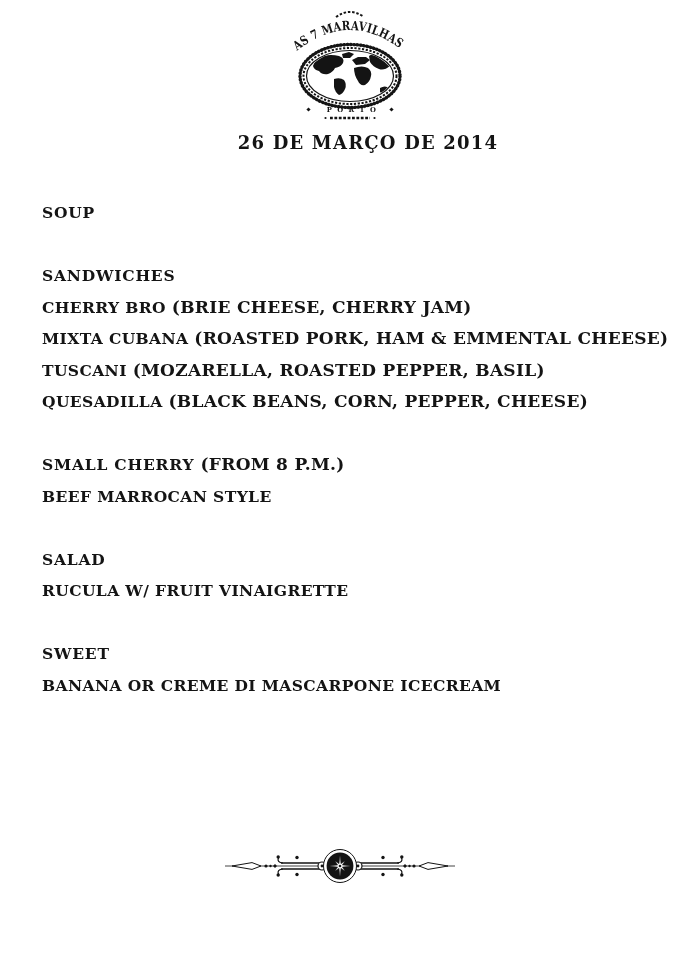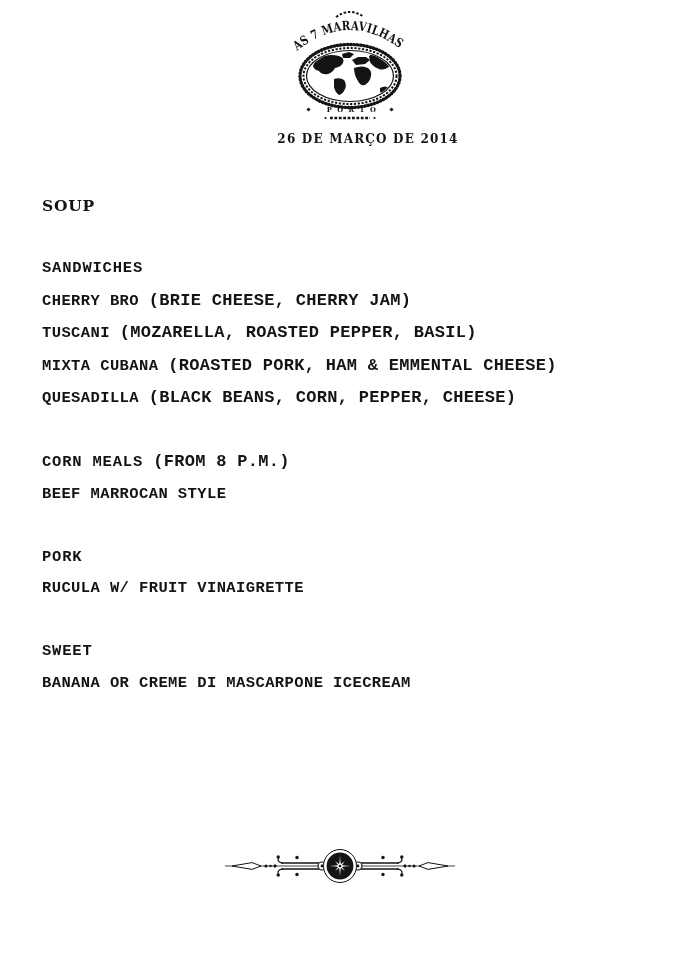--- a/index.html
+++ b/index.html
@@ -8,27 +8,27 @@
     width:700px;height:966px;
     background:#ffffff;
     color:#141414;
     font-family:"DejaVu Serif","Liberation Serif",serif;
     overflow:hidden;
   }
   .header{ text-align:center; padding-top:8px; }
   .logo-svg{ width:122px; height:116px; display:inline-block; }
   .date-line{
     margin-top:4px;
-    font-size:12px;
+    font-size:18px;
     font-weight:700;
     letter-spacing:1.2px;
     padding-left:36px;
   }
   .menu{ margin:44px 12px 0 42px; }
-  .menu-section + .menu-section{ margin-top:31.5px;font-family:Liberation Mono, monospace; }
+  .menu-section + .menu-section{ margin-top:31.5px; }
   .section-title{
     margin:0; font-size:15.5px; font-weight:700;
     letter-spacing:0.8px; line-height:31.5px;
   }
   .menu-item{
     margin:0; font-size:15.5px; font-weight:700;
     letter-spacing:0.4px; line-height:31.5px;
   }
   .detail{ font-size:17px; font-weight:700; letter-spacing:0.3px; }
   .divider{
@@ -85,30 +85,30 @@
     <div class="date-line">26 DE MARÇO DE 2014</div>
   </div>
 
   <div class="menu">
       <section class="menu-section">
         <h2 class="section-title"><span>SOUP</span></h2>
       </section>
       <section class="menu-section">
         <h2 class="section-title"><span>SANDWICHES</span></h2>
         <p class="menu-item"><span>CHERRY BRO</span> <span class="detail">(BRIE CHEESE, CHERRY JAM)</span></p>
+        <p class="menu-item"><span>MIXTA CUBANA</span> <span class="detail">(ROASTED PORK, HAM &amp; EMMENTAL CHEESE)</span></p>
         <p class="menu-item"><span>TUSCANI</span> <span class="detail">(MOZARELLA, ROASTED PEPPER, BASIL)</span></p>
-        <p class="menu-item"><span>MIXTA CUBANA</span> <span class="detail">(ROASTED PORK, HAM &amp; EMMENTAL CHEESE)</span></p>
         <p class="menu-item"><span>QUESADILLA</span> <span class="detail">(BLACK BEANS, CORN, PEPPER, CHEESE)</span></p>
       </section>
       <section class="menu-section">
-        <h2 class="section-title"><span>CORN MEALS</span> <span class="detail">(FROM 8 P.M.)</span></h2>
+        <h2 class="section-title"><span>SMALL CHERRY</span> <span class="detail">(FROM 8 P.M.)</span></h2>
         <p class="menu-item"><span>BEEF MARROCAN STYLE</span></p>
       </section>
       <section class="menu-section">
-        <h2 class="section-title"><span>PORK</span></h2>
+        <h2 class="section-title"><span>SALAD</span></h2>
         <p class="menu-item"><span>RUCULA W/ FRUIT VINAIGRETTE</span></p>
       </section>
       <section class="menu-section">
         <h2 class="section-title"><span>SWEET</span></h2>
         <p class="menu-item"><span>BANANA OR CREME DI MASCARPONE ICECREAM</span></p>
       </section>
     </div>
 
   <svg class="divider" viewBox="0 0 230 40" aria-hidden="true">
     <line x1="0" y1="20" x2="230" y2="20" stroke="#141414" stroke-width="0.8"></line>

